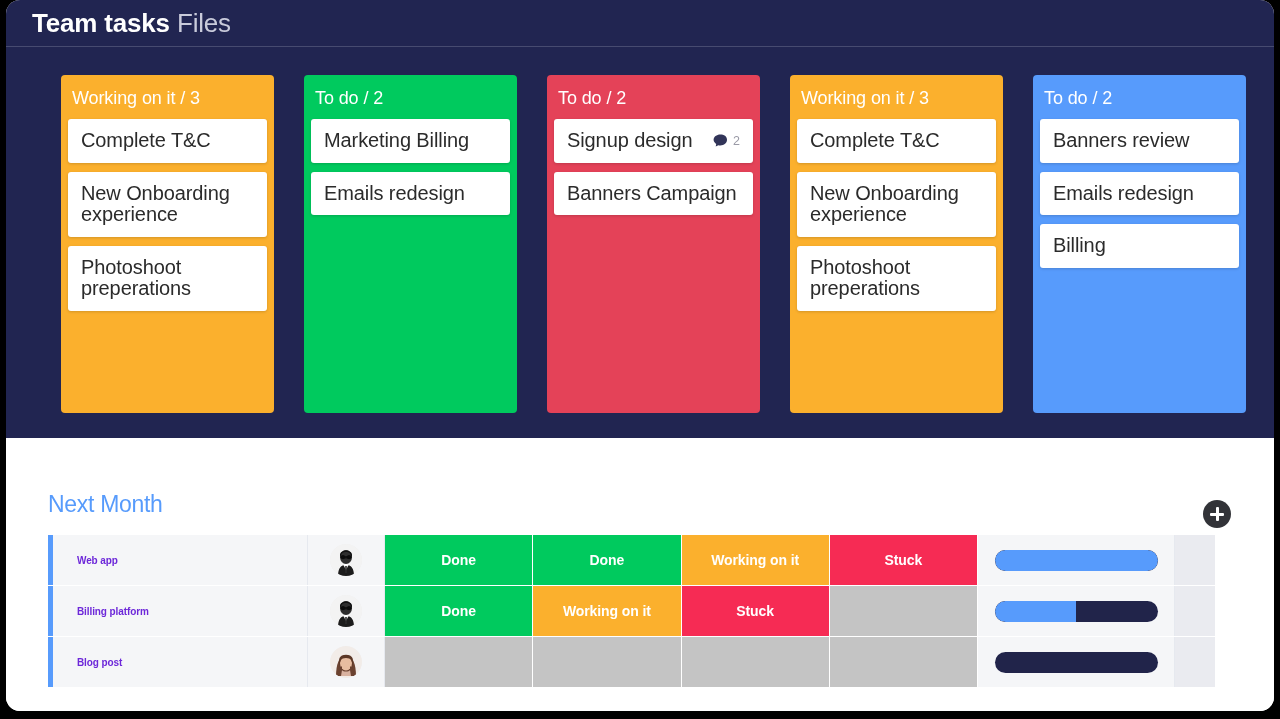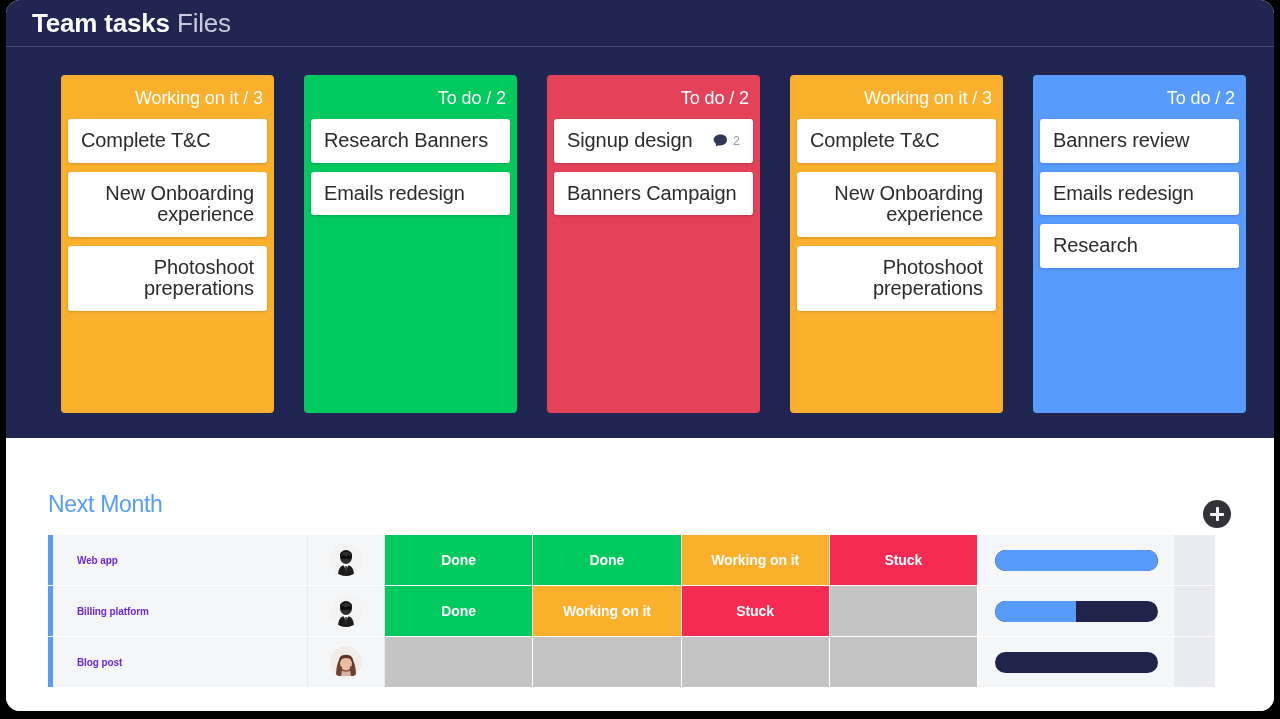--- a/index.html
+++ b/index.html
@@ -19,21 +19,20 @@
     border-radius:14px;
     overflow:hidden;
   }
 
   
   #board {
     position:absolute;
     left:0; top:0;
     width:1268px; height:438px;
     background:#212551;
-    text-align:right;
   }
   #board-header {
     position:absolute;
     left:0; top:0; width:1268px; height:47px;
     border-bottom:1px solid #474b70;
   }
   #board-title {
     position:absolute;
     left:26px; top:6px;
     font-size:26px;
@@ -241,21 +240,21 @@
           <div class="card">
             <span class="card-title">New Onboarding experience</span>
           </div>
           <div class="card">
             <span class="card-title">Photoshoot preperations</span>
           </div>
         </div>
         <div class="column" style="background: rgb(0, 202, 94);">
           <div class="column-title">To do / 2</div>
           <div class="card">
-            <span class="card-title">Research Banners</span>
+            <span class="card-title">Marketing Billing</span>
           </div>
           <div class="card">
             <span class="card-title">Emails redesign</span>
           </div>
         </div>
         <div class="column" style="background: rgb(228, 66, 88);">
           <div class="column-title">To do / 2</div>
           <div class="card">
             <span class="card-title">Signup design</span>
             <span class="card-badge">
@@ -285,21 +284,21 @@
         </div>
         <div class="column" style="background: rgb(87, 155, 252);">
           <div class="column-title">To do / 2</div>
           <div class="card">
             <span class="card-title">Banners review</span>
           </div>
           <div class="card">
             <span class="card-title">Emails redesign</span>
           </div>
           <div class="card">
-            <span class="card-title">Research</span>
+            <span class="card-title">Billing</span>
           </div>
         </div>
       </div>
   </div>
 
   <div id="table-section">
     <div id="table-title">Next Month</div>
     <div id="task-table">
         <div class="trow">
           <div class="accent" style="background: rgb(87, 155, 252);"></div>

